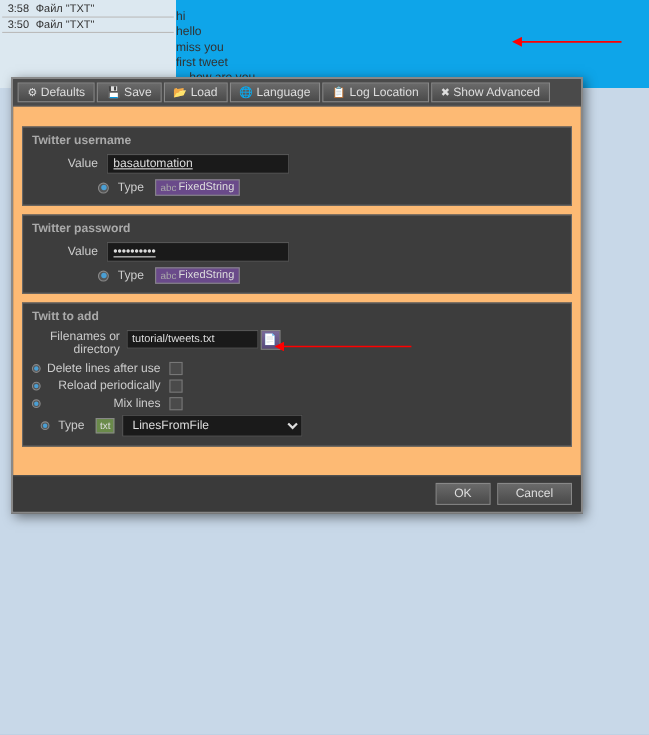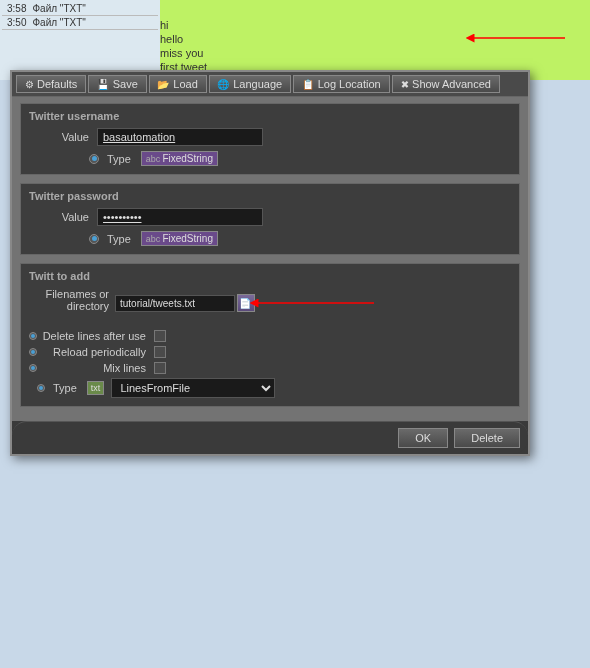--- a/index.html
+++ b/index.html
@@ -22,23 +22,23 @@
       height: 668px;
       background: #c8d8e8;
     }
 
     .bg-text-area {
       position: absolute;
       top: 0;
       left: 155px;
       width: 435px;
       height: 80px;
-      background: #bef264;
-      font-size: 11px;
-      padding: 18px 5px;
+      background: #0ea5e9;
+      font-size: 11px;
+      padding: 8px 5px;
       color: #333;
       line-height: 14px;
     }
 
     
     .table-area {
       position: absolute;
       top: 0;
       left: 0;
       width: 160px;
@@ -144,22 +144,22 @@
       padding: 2px 8px;
       font-size: 11px;
       cursor: pointer;
       display: flex;
       align-items: center;
       gap: 3px;
     }
 
     
     .dialog-content {
-      padding: 6px 8px;
-      background: #737373;
+      padding: 18px 8px;
+      background: #fdba74;
       max-height: 500px;
       overflow-y: auto;
     }
 
     .dialog-content::-webkit-scrollbar {
       width: 12px;
     }
     .dialog-content::-webkit-scrollbar-track {
       background: #2a2a2a;
     }
@@ -259,22 +259,22 @@
     
     .twitt-section {
       border: 1px solid #666;
       margin-bottom: 8px;
       background: #3d3d3d;
       padding: 6px 8px 8px 8px;
     }
 
     .filenames-row {
       display: flex;
-      align-items: flex-end;
-      margin-bottom: 18px;
+      align-items: flex-start;
+      margin-bottom: 5px;
     }
 
     .filenames-label {
       color: #ccc;
       font-size: 11px;
       text-align: right;
       margin-right: 6px;
       min-width: 80px;
     }
 
@@ -371,21 +371,20 @@
     }
 
     
     .dialog-footer {
       padding: 6px 8px;
       display: flex;
       justify-content: flex-end;
       gap: 6px;
       background: #3a3a3a;
       border-top: 1px solid #555;
-      border-radius: 15px;
     }
 
     .footer-btn {
       background: linear-gradient(to bottom, #6a6a6a, #4a4a4a);
       border: 1px solid #888;
       color: #ddd;
       padding: 3px 16px;
       font-size: 11px;
       cursor: pointer;
     }
@@ -548,17 +547,17 @@
       </div>
     </div>
 
   </div>
 
   <div class="dialog-footer">
     <button class="footer-btn">
       <span>OK</span>
     </button>
     <button class="footer-btn">
-      <span>Delete</span>
+      <span>Cancel</span>
     </button>
   </div>
 
 </div>
 
 </body></html>

